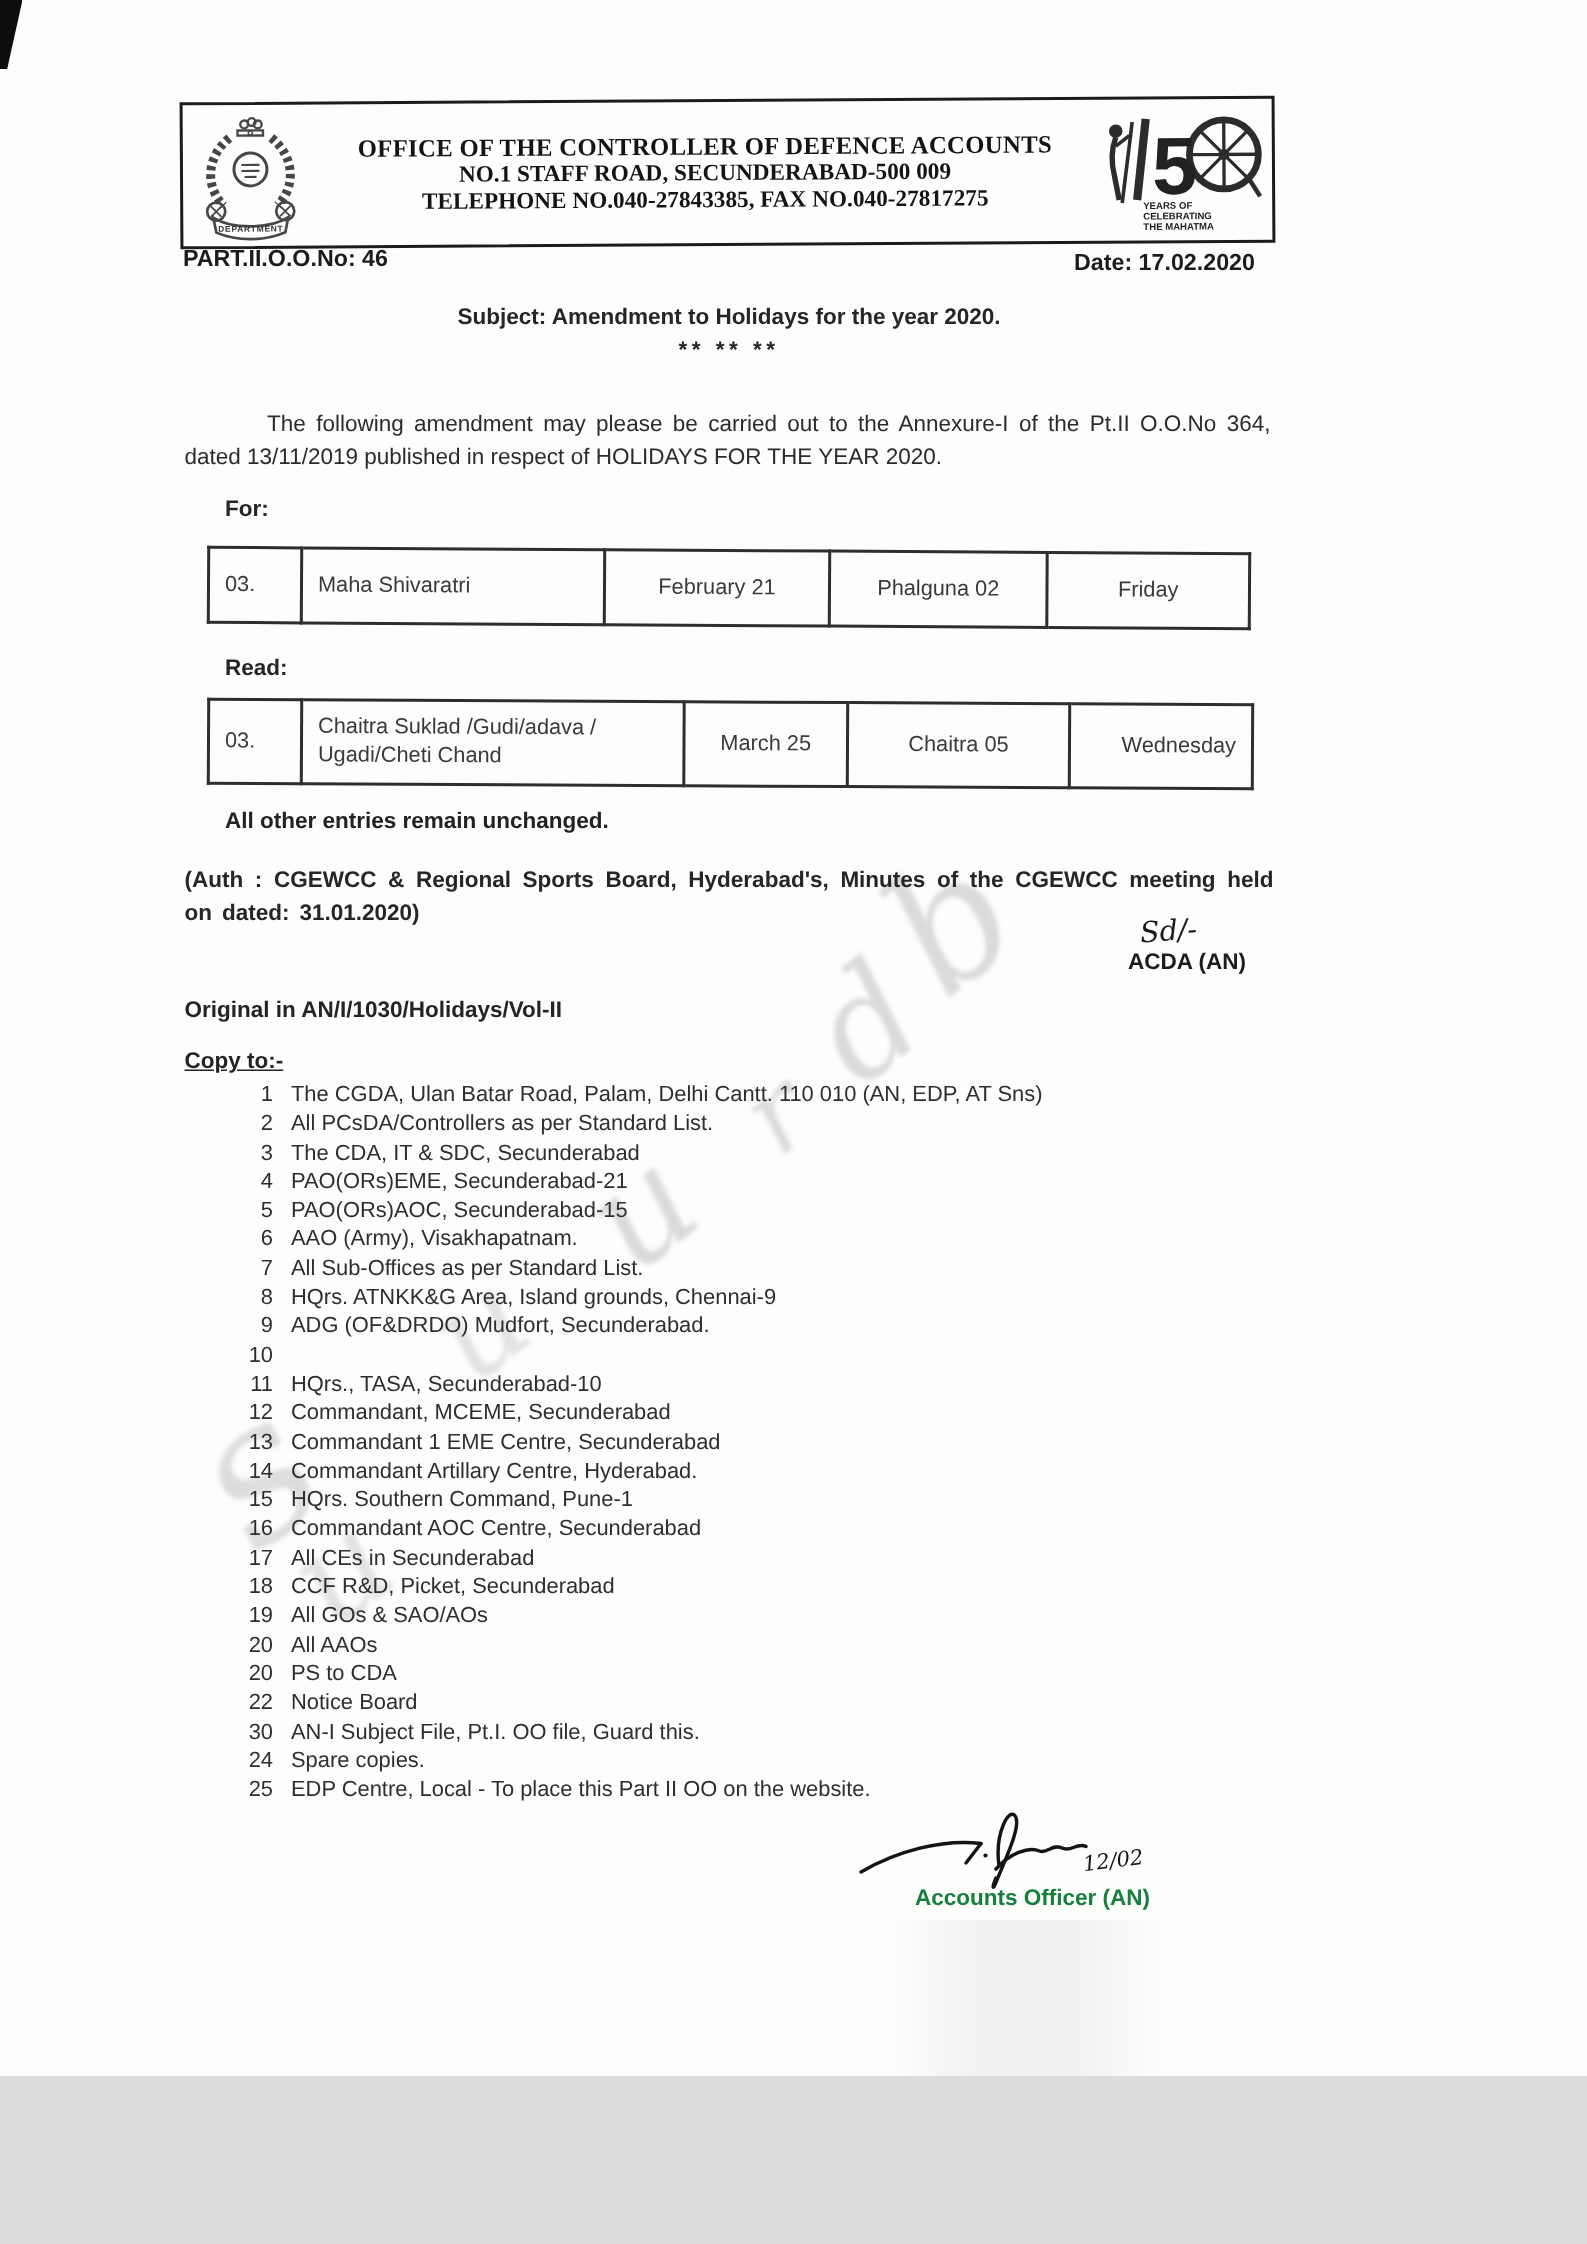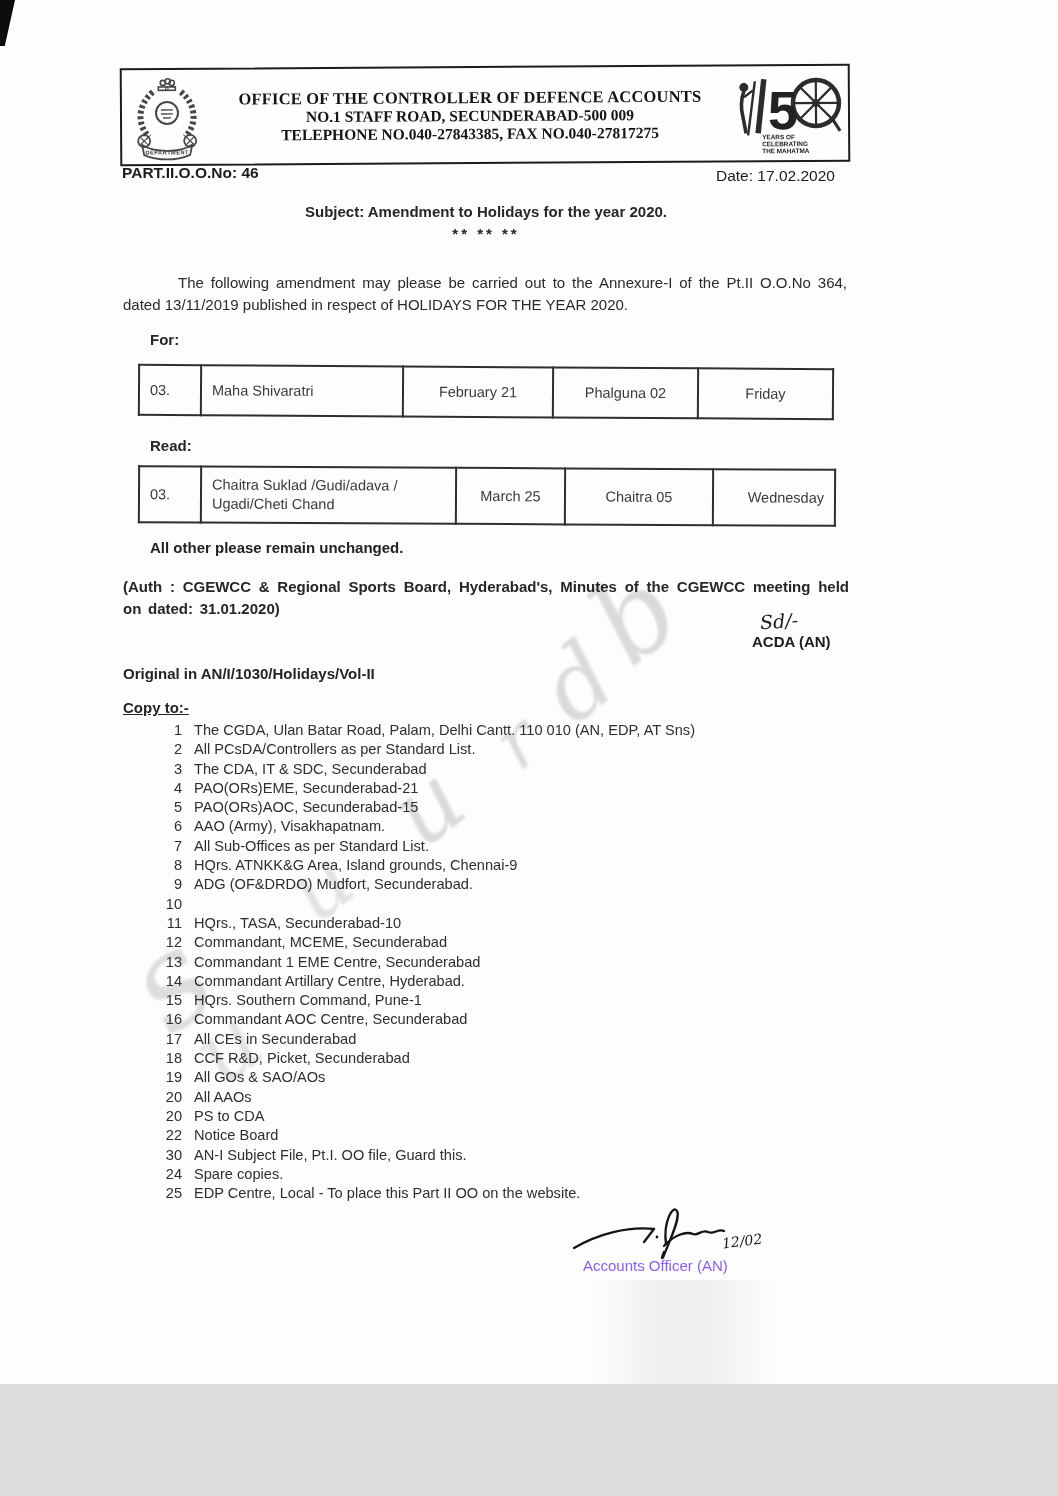--- a/index.html
+++ b/index.html
@@ -27,21 +27,21 @@
     left:120px;top:66px;width:726px;height:94px;border:2px solid #1c1c1c;
     transform:rotate(-.35deg);display:flex;align-items:center;background:#fefefd;
   }
   .hdr-center{flex:1;text-align:center;font-family:"Liberation Serif",serif;
     font-weight:bold;color:#141414;}
   .hdr-l1{font-size:16.5px;letter-spacing:.2px;line-height:19px;}
   .hdr-l2{font-size:15.5px;line-height:18px;}
   .hdr-l3{font-size:15.5px;line-height:18px;}
 
   .oo-line{left:122px;top:164px;font-size:15.5px;font-weight:bold;color:#1c1c1c;}
-  .date-line{left:716px;top:167px;font-size:15.5px;font-weight:normal;color:#1c1c1c;}
+  .date-line{left:716px;top:167px;font-size:15.5px;font-weight:bold;color:#1c1c1c;}
 
   .subject-block{left:130px;top:201px;width:712px;text-align:center;
     font-size:15px;font-weight:600;color:#262626;line-height:22px;}
   .stars{letter-spacing:3px;font-weight:bold;}
 
   .opening-para{left:123px;top:272px;width:724px;font-size:15px;line-height:21.5px;
     text-align:justify;text-indent:55px;color:#2b2b2b;}
 
   .mini-label{font-size:15px;font-weight:600;color:#262626;}
   .for-label{left:150px;top:331px;}
@@ -78,21 +78,21 @@
   .copyto-line{left:123px;top:687px;font-size:15px;font-weight:bold;color:#242424;
     text-decoration:underline;margin-top:12px;}
 
   .copy-list{left:158px;top:721px;width:620px;font-size:14.6px;color:#2e2e2e;}
   .cl-row{display:flex;line-height:19.3px;}
   .cl-num{width:24px;flex:none;text-align:right;margin-right:12px;}
 
   .sig-wrap{left:570px;top:1202px;width:220px;height:60px;}
   .hw-date{left:722px;top:1233px;font-family:"DejaVu Serif",serif;font-style:italic;
     font-size:14px;color:#161616;transform:rotate(-7deg);}
-  .sig-caption{left:583px;top:1257px;font-size:15px;font-weight:normal;color:#8b5cf6;}
+  .sig-caption{left:610px;top:1257px;font-size:15px;font-weight:bold;color:#15803d;}
 
   .footer-url{left:33px;top:1458px;font-size:24.5px;font-weight:bold;color:#0a0a0a;
     letter-spacing:-.3px;transform:scaleX(.93);transform-origin:left center;}
 </style>
 </head>
 <body>
 
 <div class="page">
 
   <div class="abs corner-wedge"></div>
@@ -188,21 +188,21 @@
         <tr>
       <td class="c-num">03.</td>
       <td>Chaitra Suklad /Gudi/adava / Ugadi/Cheti Chand</td>
       <td>March 25</td>
       <td>Chaitra 05</td>
       <td>Wednesday</td>
     </tr>
   </tbody>
     </table>
 
-  <div class="abs unchanged-line">All other please remain unchanged.</div>
+  <div class="abs unchanged-line">All other entries remain unchanged.</div>
 
   <div class="abs auth-para">(Auth : CGEWCC &amp; Regional Sports Board, Hyderabad's, Minutes of the CGEWCC meeting held on dated: 31.01.2020)</div>
 
   <div class="abs sd-script">Sd/-</div>
   <div class="abs acda-line">ACDA (AN)</div>
 
   <div class="abs original-line">Original in AN/I/1030/Holidays/Vol-II</div>
   <div class="abs copyto-line">Copy to:-</div>
 
   <div class="abs copy-list">

